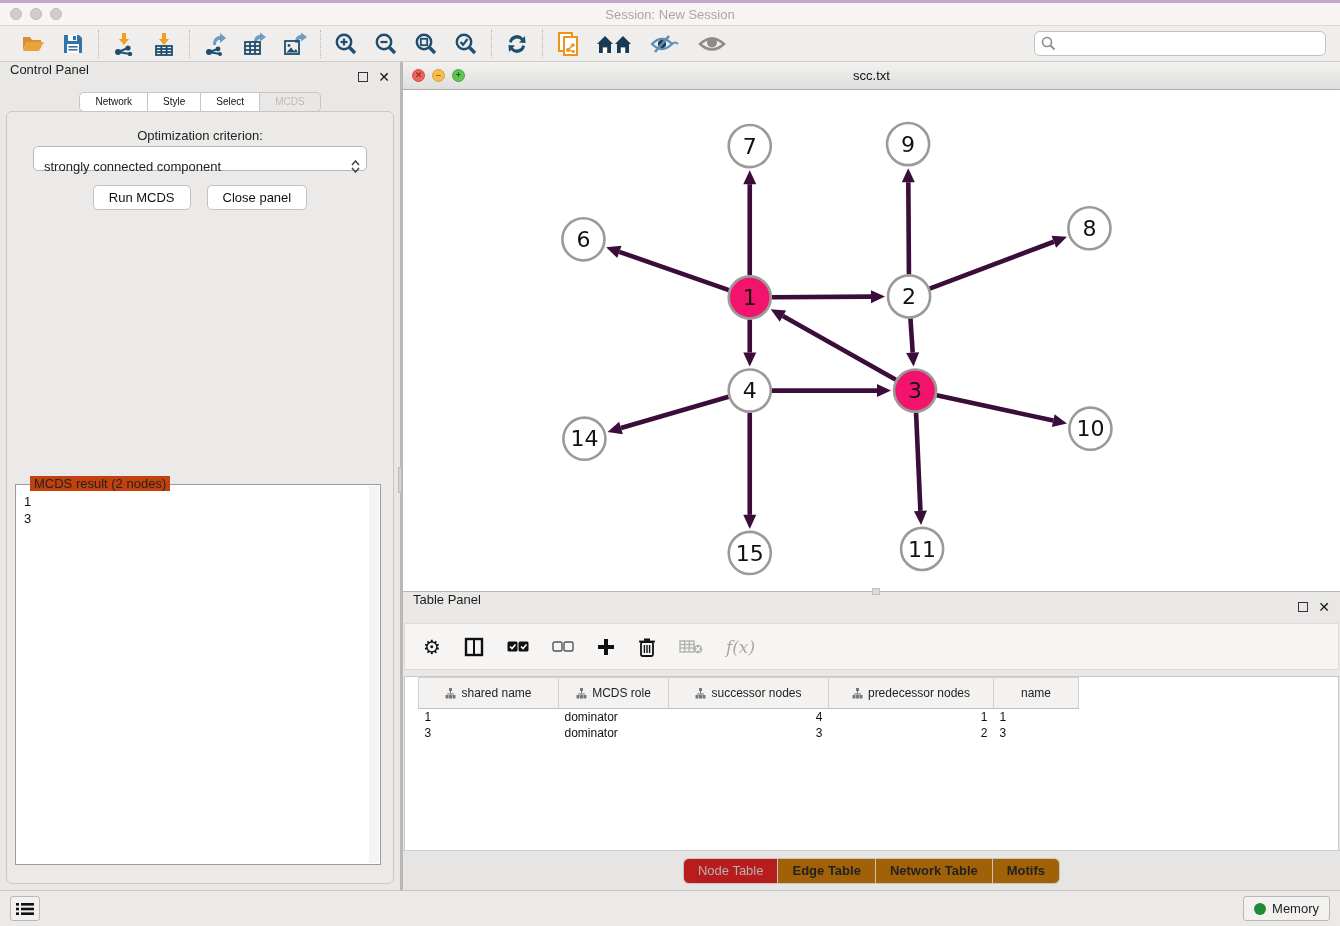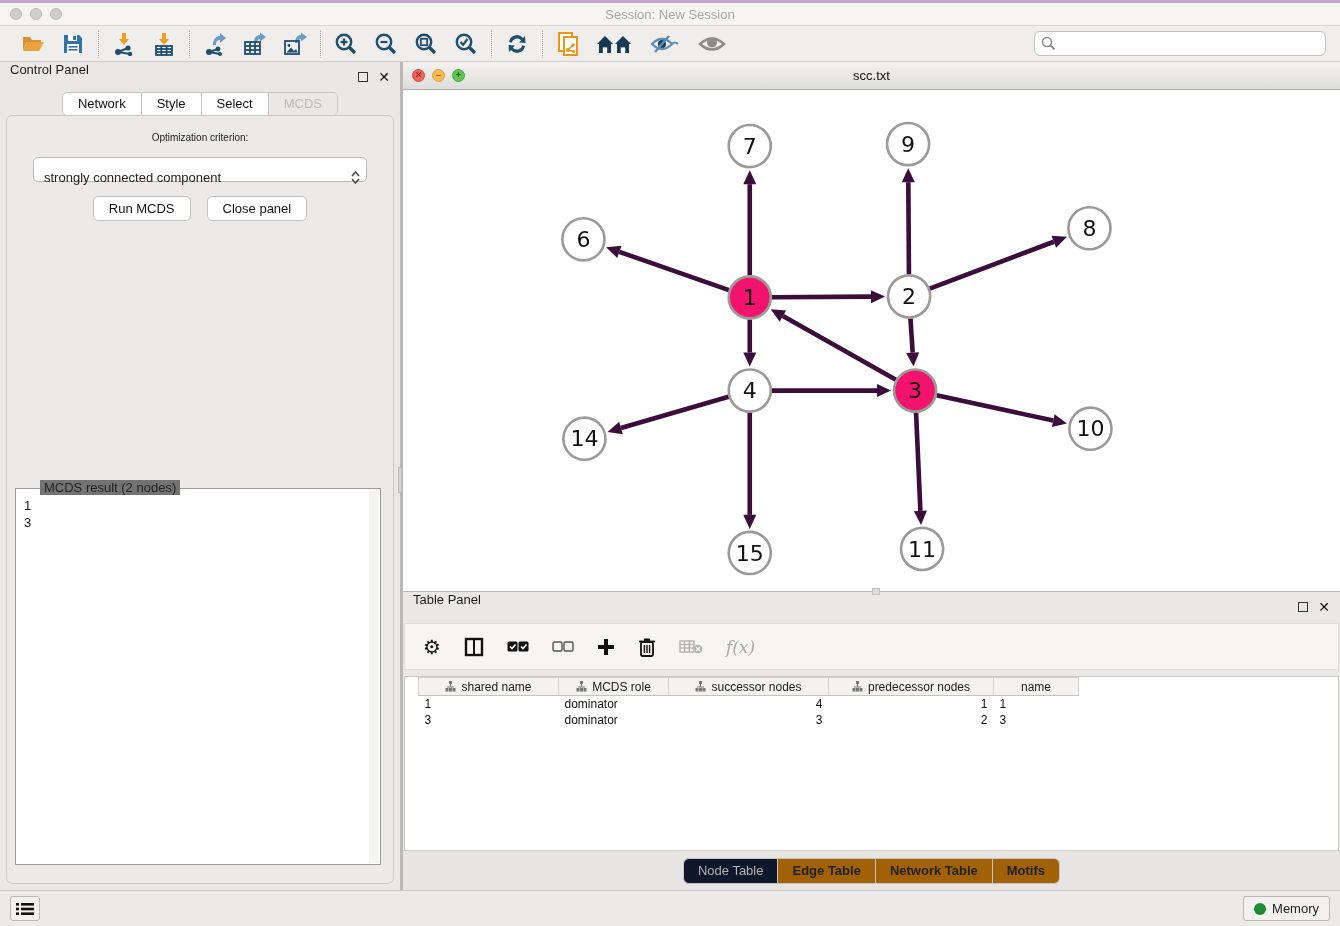--- a/index.html
+++ b/index.html
@@ -27,33 +27,33 @@
   .main { flex:1; display:flex; min-height:0; }
 
   
   .cpanel { width:402px; background:#e9e8e6; border-right:2px solid #b9b8b6; display:flex; flex-direction:column; position:relative; }
   .panelhead { height:30px; display:flex; padding:0 10px; }
   .panelhead .ptitle { font-size:13px; color:#1d1d1d; }
   .panelhead .pbtns { margin-left:auto; display:flex; gap:10px; align-items:center; }
   .float-ico { width:10px; height:10px; border:1.5px solid #333; display:inline-block; }
   .close-ico { font-size:14px; font-weight:bold; color:#111; line-height:10px; }
   .ctabs { display:flex; justify-content:center; position:relative; z-index:2; margin-bottom:-1px; }
-  .tab { padding:3px 15px 4px; background:#fff; border:1px solid #c6c5c3; border-left:none; font-size:13px; color:#111; cursor:default; }
+  .tab { padding:3px 15px 4px; background:#fff; border:1px solid #c6c5c3; border-left:none; font-size:10px; color:#111; cursor:default; }
   .tab:first-child { border-left:1px solid #c6c5c3; border-top-left-radius:5px; border-bottom-left-radius:5px; }
   .tab:last-child { border-top-right-radius:5px; border-bottom-right-radius:5px; }
   .tab.active { background:#e9e8e6; color:#bcbbb9; }
   .cbody { flex:1; margin:0 6px 6px; border:1px solid #c9c8c6; border-radius:6px; background:#ebeae8; position:relative; padding-top:16px; }
-  .optlabel { text-align:center; font-size:10px; margin-bottom:14px; }
+  .optlabel { text-align:center; font-size:13px; margin-bottom:3px; }
   .combo { margin:0 26px; height:25px; background:#fff; border:1px solid #b9b8b6; border-radius:5px; display:flex; align-items:center; padding:16px 6px 0 10px; }
   .combo .cval { flex:1; font-size:13px; }
   .combo .stepper { display:flex; flex-direction:column; gap:1px; }
   .btnrow { display:flex; justify-content:center; gap:16px; margin-top:14px; }
   .pushbtn { background:#fff; border:1px solid #c3c2c0; border-radius:5px; padding:4px 15px; font-size:13px; color:#111; cursor:default; }
   .resultbox { position:absolute; left:8px; right:12px; top:372px; bottom:18px; border:1px solid #9d9c9a; background:#fff; }
-  .resultbox .legend { position:absolute; top:-9px; left:24px; background:#737373; padding:0 4px; font-size:13px; }
+  .resultbox .legend { position:absolute; top:-9px; left:14px; background:#c2410c; padding:0 4px; font-size:13px; }
   .resultbox pre { font-family:"Liberation Sans","DejaVu Sans",sans-serif; font-size:13px; padding:8px 0 0 8px; line-height:17px; color:#111; }
   .resultbox .vtrack { position:absolute; top:1px; right:1px; bottom:1px; width:10px; background:#f4f4f3; }
   .cpanel .grip { position:absolute; right:-2px; top:405px; width:4px; height:26px; background:#d6d5d3; border:1px solid #bdbcba; }
 
   
   .rarea { flex:1; display:flex; flex-direction:column; min-width:0; background:#e9e8e6; }
 
   
   .netwin { height:530px; display:flex; flex-direction:column; border-left:1px solid #b9b8b6; }
   .nettitle { height:28px; background:linear-gradient(#f3f2f1,#dededc); border-bottom:1px solid #aeadab; display:flex; align-items:center; position:relative; }
@@ -66,29 +66,29 @@
   .netcanvas { flex:1; background:#fff; position:relative; border-bottom:1px solid #b9b8b6; }
   .netcanvas svg { position:absolute; inset:0; }
   .canvas-grip { position:absolute; left:50%; bottom:-4px; width:8px; height:7px; background:#dddcda; border:1px solid #c2c1bf; }
 
   
   .tpanel { flex:1; display:flex; flex-direction:column; border-left:1px solid #b9b8b6; min-height:0; }
   .tptoolbar { height:47px; margin:1px 1px 0; background:#f6f5f4; border:1px solid #dddcda; display:flex; align-items:center; gap:23px; padding-left:18px; }
   .tptoolbar .tbtn { width:auto; }
   .tablewrap { flex:1; margin:6px 1px 0; background:#fff; border:1px solid #c9c8c6; border-bottom:none; overflow:hidden; }
   table.datatable { border-collapse:collapse; margin-left:13px; font-size:12px; }
-  table.datatable th { background:#f3f2f1; border:1px solid #d2d1cf; border-bottom:1px solid #c4c3c1; font-weight:normal; font-size:12px; padding:1px 6px; height:18px; white-space:nowrap; }
+  table.datatable th { background:#f3f2f1; border:1px solid #d2d1cf; border-bottom:1px solid #c4c3c1; font-weight:normal; font-size:12px; padding:1px 6px; height:31px; white-space:nowrap; }
   table.datatable th .hwrap { display:flex; align-items:center; justify-content:center; gap:5px; }
   table.datatable td { padding:0 6px; height:16px; white-space:nowrap; color:#111; }
   td.ralign { text-align:right; }
   .tp-bottom { height:40px; background:#e7e5e3; border-top:1px solid #cfcecc; display:flex; align-items:center; justify-content:center; }
   .btab { padding:4px 14px 5px; background:#a16207; border:1px solid #c6c5c3; border-left:none; font-size:13px; font-weight:bold; color:#222; cursor:default; }
   .btab:first-child { border-left:1px solid #c6c5c3; border-top-left-radius:6px; border-bottom-left-radius:6px; }
   .btab:last-child { border-top-right-radius:6px; border-bottom-right-radius:6px; }
-  .btab.active { background:#0f172a; color:#b3b2b0; font-weight:normal; }
+  .btab.active { background:#b91c1c; color:#b3b2b0; font-weight:normal; }
 
   
   .statusbar { height:36px; background:#eceae8; border-top:1px solid #c6c5c3; display:flex; align-items:center; padding:0 10px;text-align:center; }
   .sq-btn { width:30px; height:25px; background:#f2f1f0; border:1px solid #b9b8b6; border-radius:3px; display:flex; align-items:center; justify-content:center; }
   .mem-btn { margin-left:auto; height:25px; background:#f2f1f0; border:1px solid #b9b8b6; border-radius:3px; display:flex; align-items:center; gap:6px; padding:0 10px; font-size:13px; }
   .greendot { width:12px; height:12px; border-radius:50%; background:#1d8c35; }
 
   .fx { font-family:"DejaVu Serif","Liberation Serif",serif; font-style:italic; color:#a9a8a6; font-size:17px; }
   .gear-glyph { font-size:20px; color:#111; font-family:"DejaVu Sans",sans-serif; line-height:1; }
 </style>

